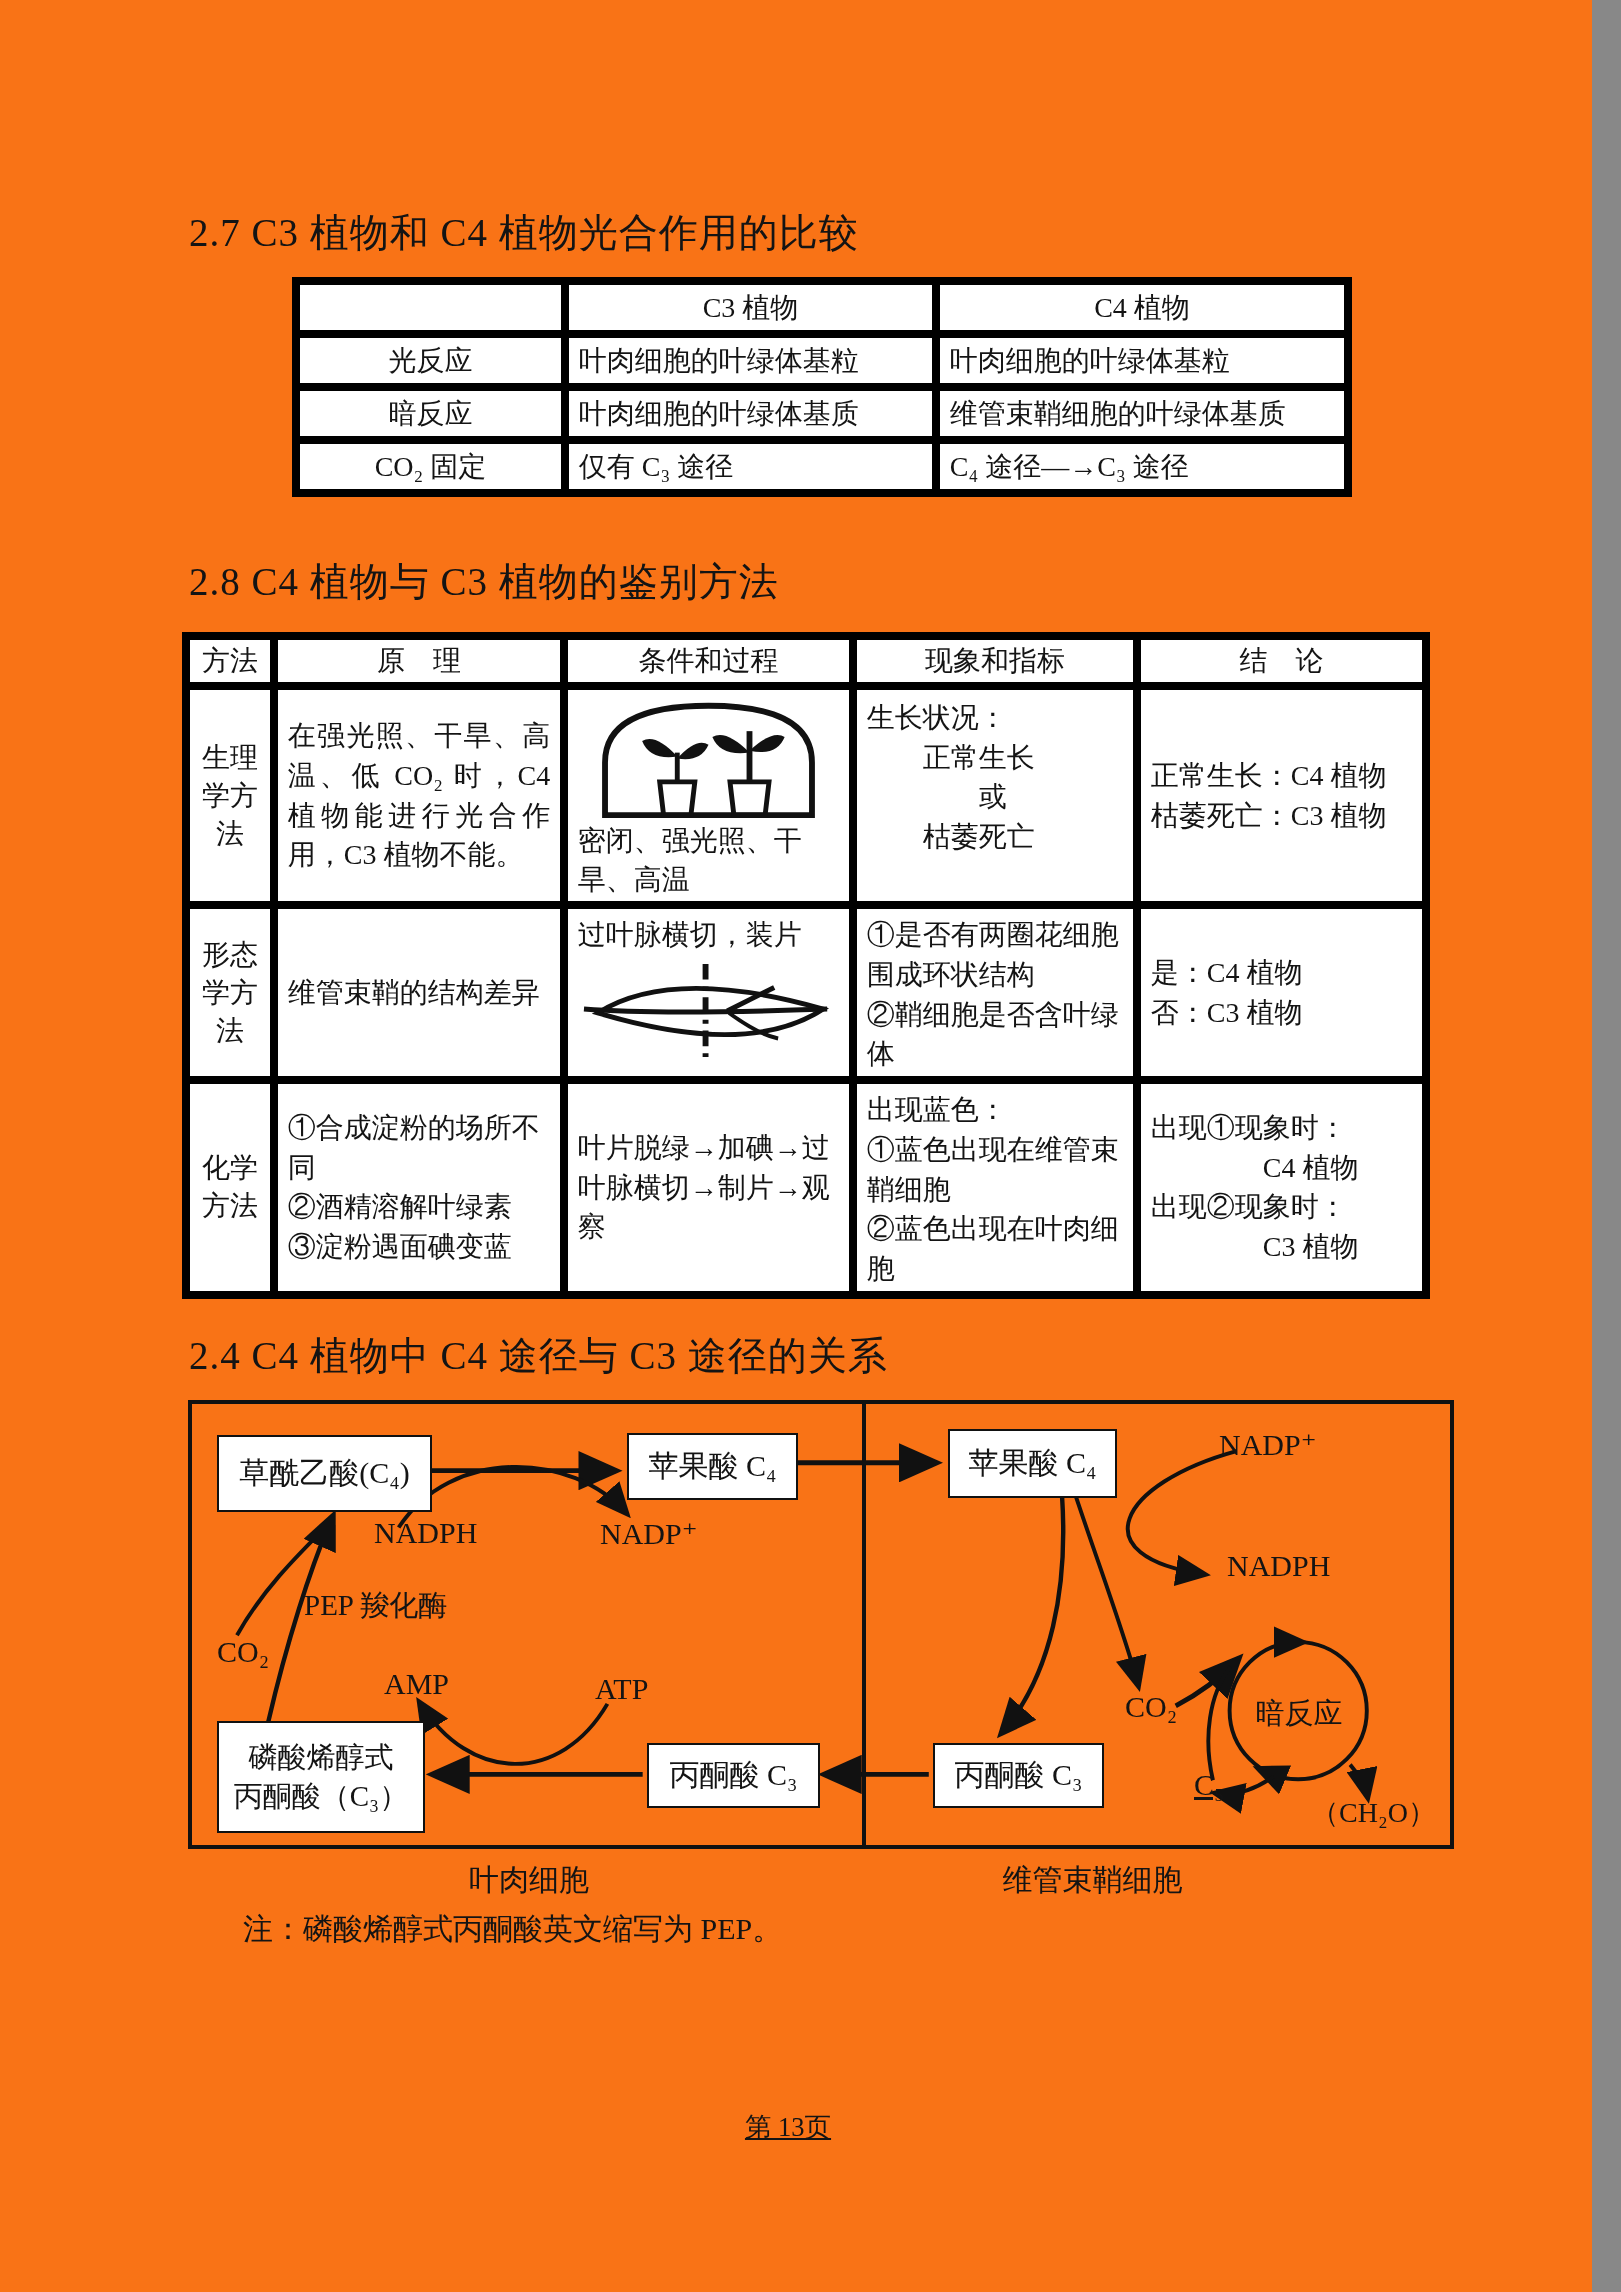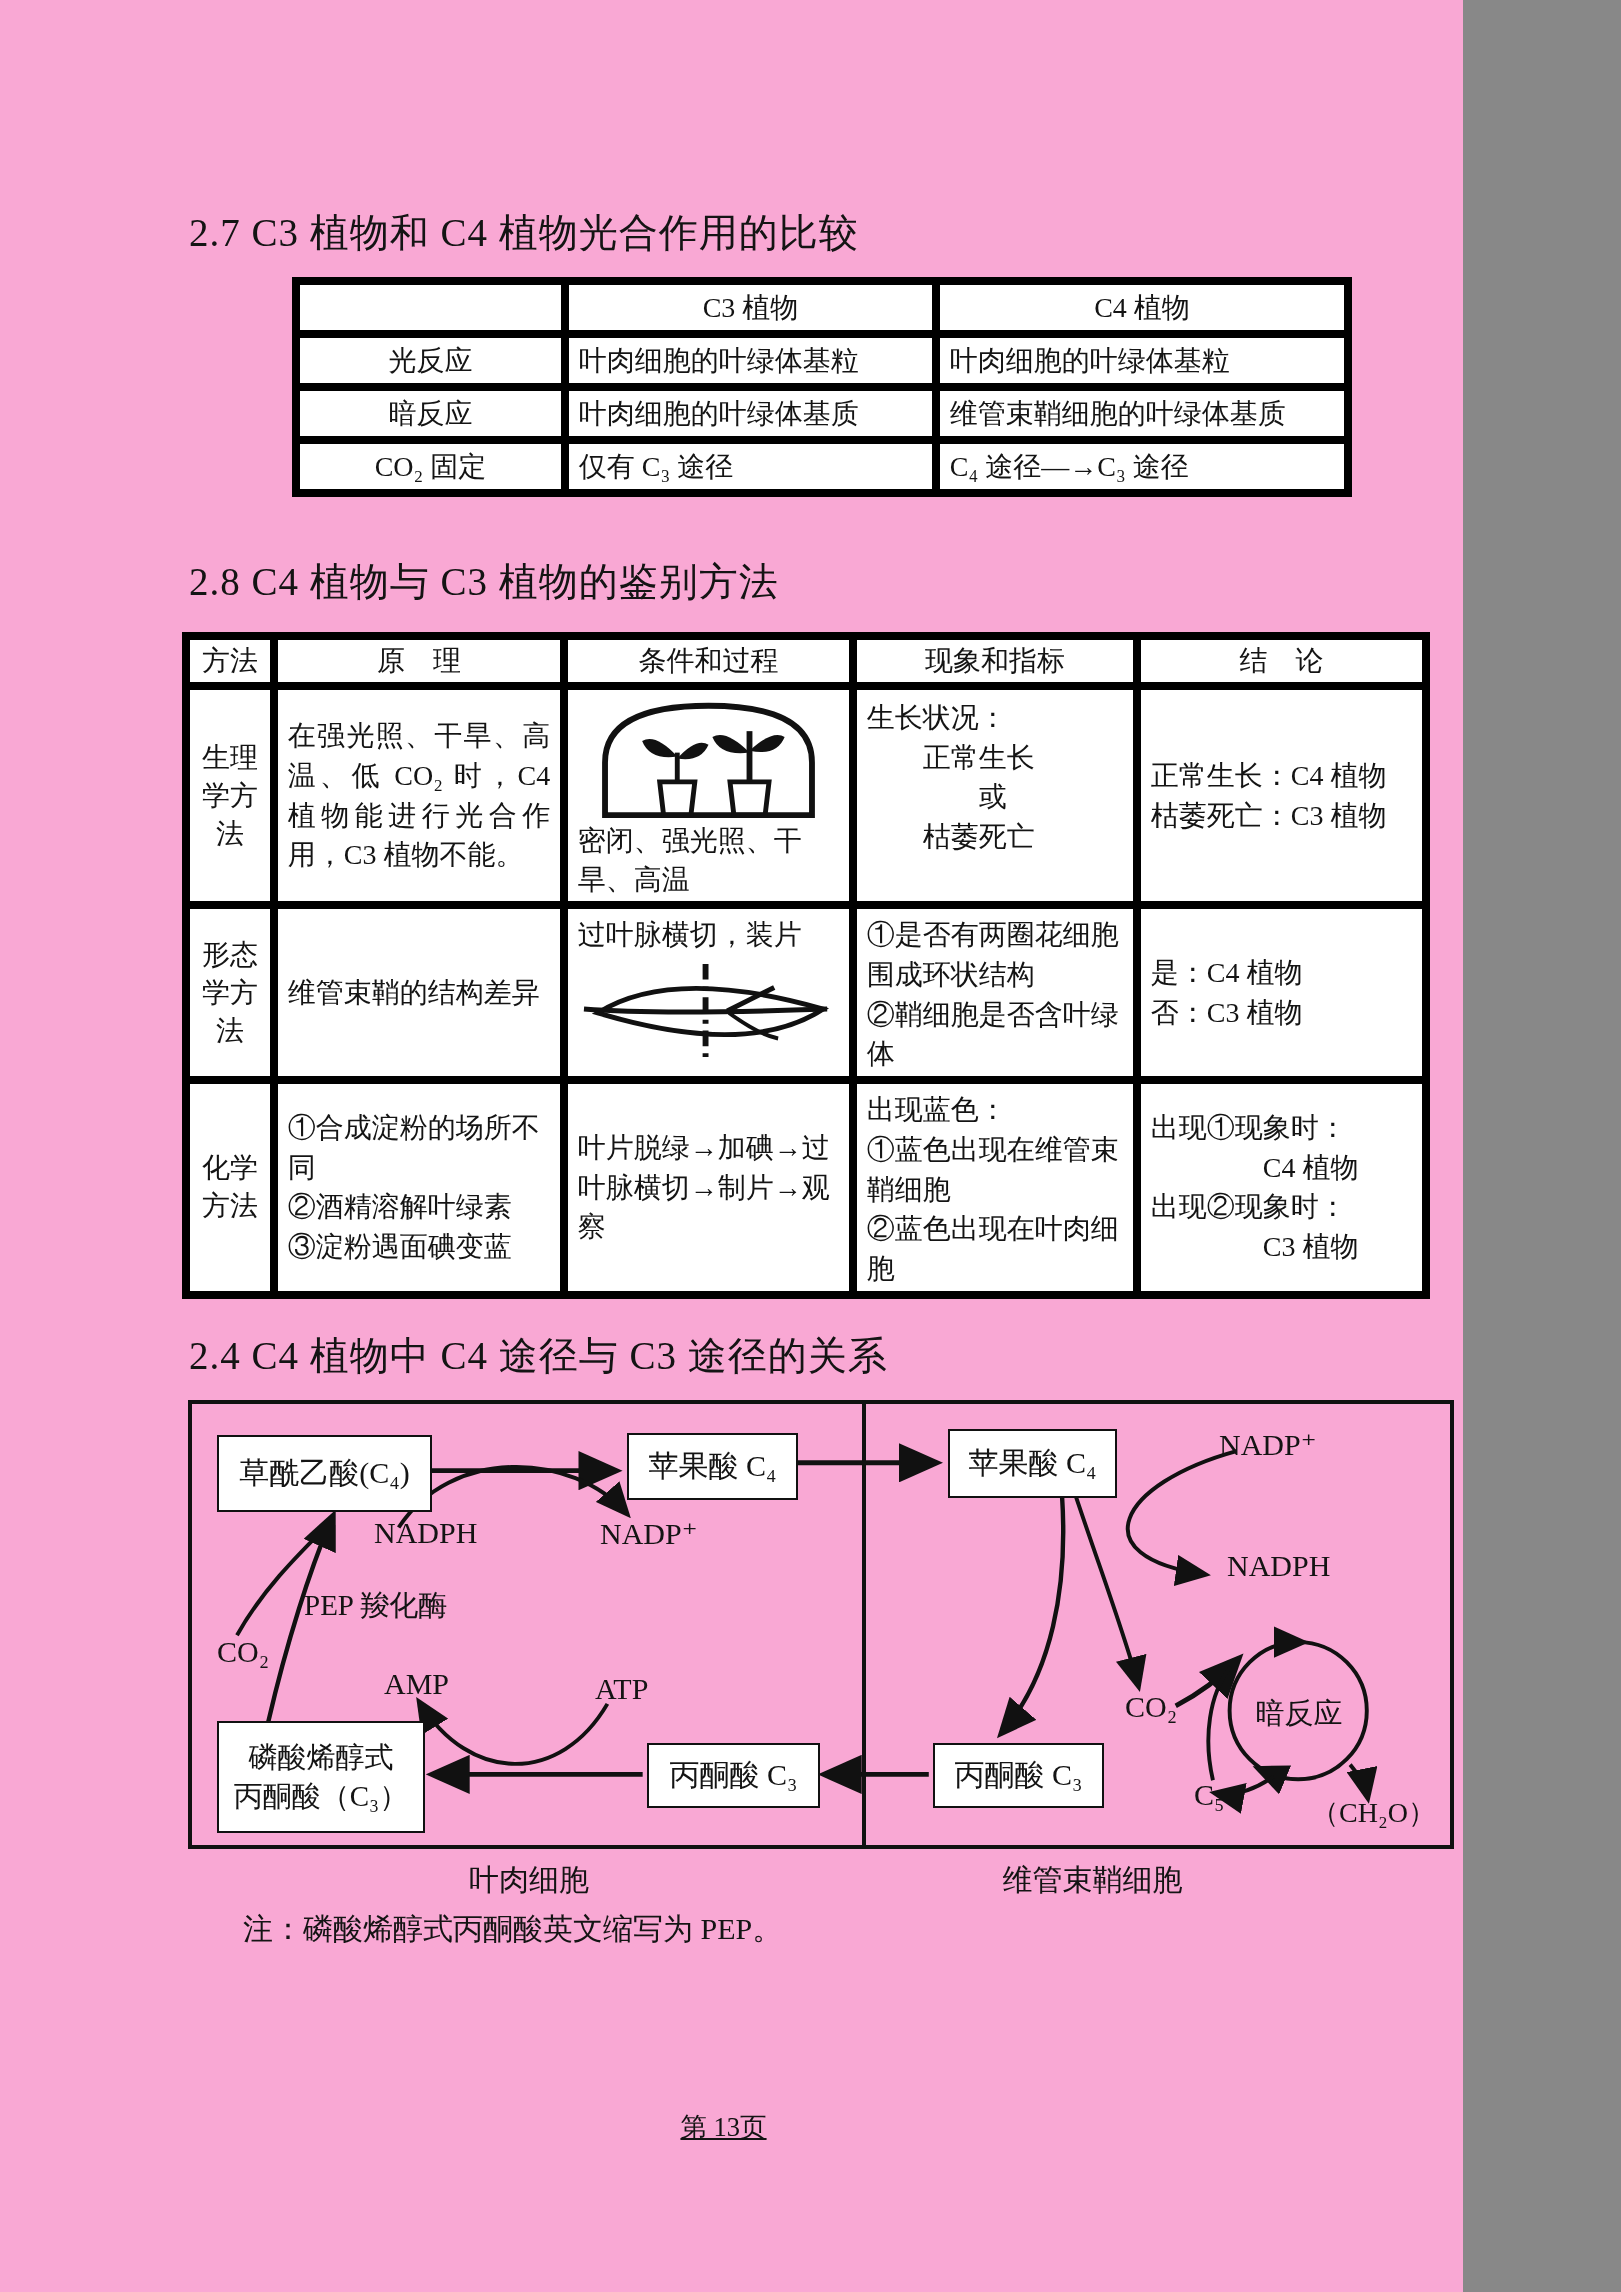--- a/index.html
+++ b/index.html
@@ -1,16 +1,16 @@
 <!DOCTYPE html>
 <html><head>
 <meta charset="utf-8">
 <style>
   html,body{margin:0;padding:0;background:#888;}
-  #page{position:relative;width:1463px;height:2293px;background:#f9a8d4;
+  #page{position:relative;width:1592px;height:2293px;background:#f97316;
         font-family:"Liberation Serif","DejaVu Serif",serif;color:#141414;overflow:hidden;}
   .title{position:absolute;font-size:39px;letter-spacing:1px;white-space:nowrap;}
   table{position:absolute;border-collapse:collapse;table-layout:fixed;background:#fff;}
   td,th{border:8px solid #000000;font-size:28px;font-weight:normal;padding:2px 9.8px;
         vertical-align:middle;overflow:hidden;}
   .pre{white-space:pre-line;line-height:1.42;}
   .ctr{text-align:center;}
   .lft{text-align:left;}
   #t1 td,#t1 th{height:41px;}
   .ill{display:block;margin:3.9px auto 2px auto;}
@@ -190,21 +190,21 @@
     <div class="dlab" style="left:186px;top:116px;">NADPH</div>
     <div class="dlab" style="left:412px;top:116px;">NADP⁺</div>
     <div class="dlab" style="left:116px;top:186px;font-size:29px;text-align:center;">PEP 羧化酶</div>
     <div class="dlab" style="left:29px;top:235px;">CO₂</div>
     <div class="dlab" style="left:196px;top:267px;">AMP</div>
     <div class="dlab" style="left:407px;top:272px;">ATP</div>
     <div class="dlab" style="left:1031px;top:27.4px;">NADP⁺</div>
     <div class="dlab" style="left:1039px;top:149px;">NADPH</div>
     <div class="dlab" style="left:937px;top:290px;">CO₂</div>
     <div class="dlab" style="left:1052px;top:294px;width:118px;text-align:center;font-size:29px;">暗反应</div>
-    <div class="dlab" style="left:1006px;top:378px;">C₅</div>
+    <div class="dlab" style="left:1006px;top:368px;text-decoration:underline;">C₅</div>
     <div class="dlab" style="left:1123px;top:394px;font-size:28px;">（CH₂O）</div>
   </div>
 
   <div class="cellcap" style="left:392px;top:1860px;width:274px;text-align:center;">叶肉细胞</div>
   <div class="cellcap" style="left:916px;top:1860px;width:353px;text-align:center;">维管束鞘细胞</div>
 
   <div class="note" style="left:243px;top:1909px;">注：磷酸烯醇式丙酮酸英文缩写为 PEP。</div>
 
   <div class="footer" style="top:2109px;">第 13页</div>
 

